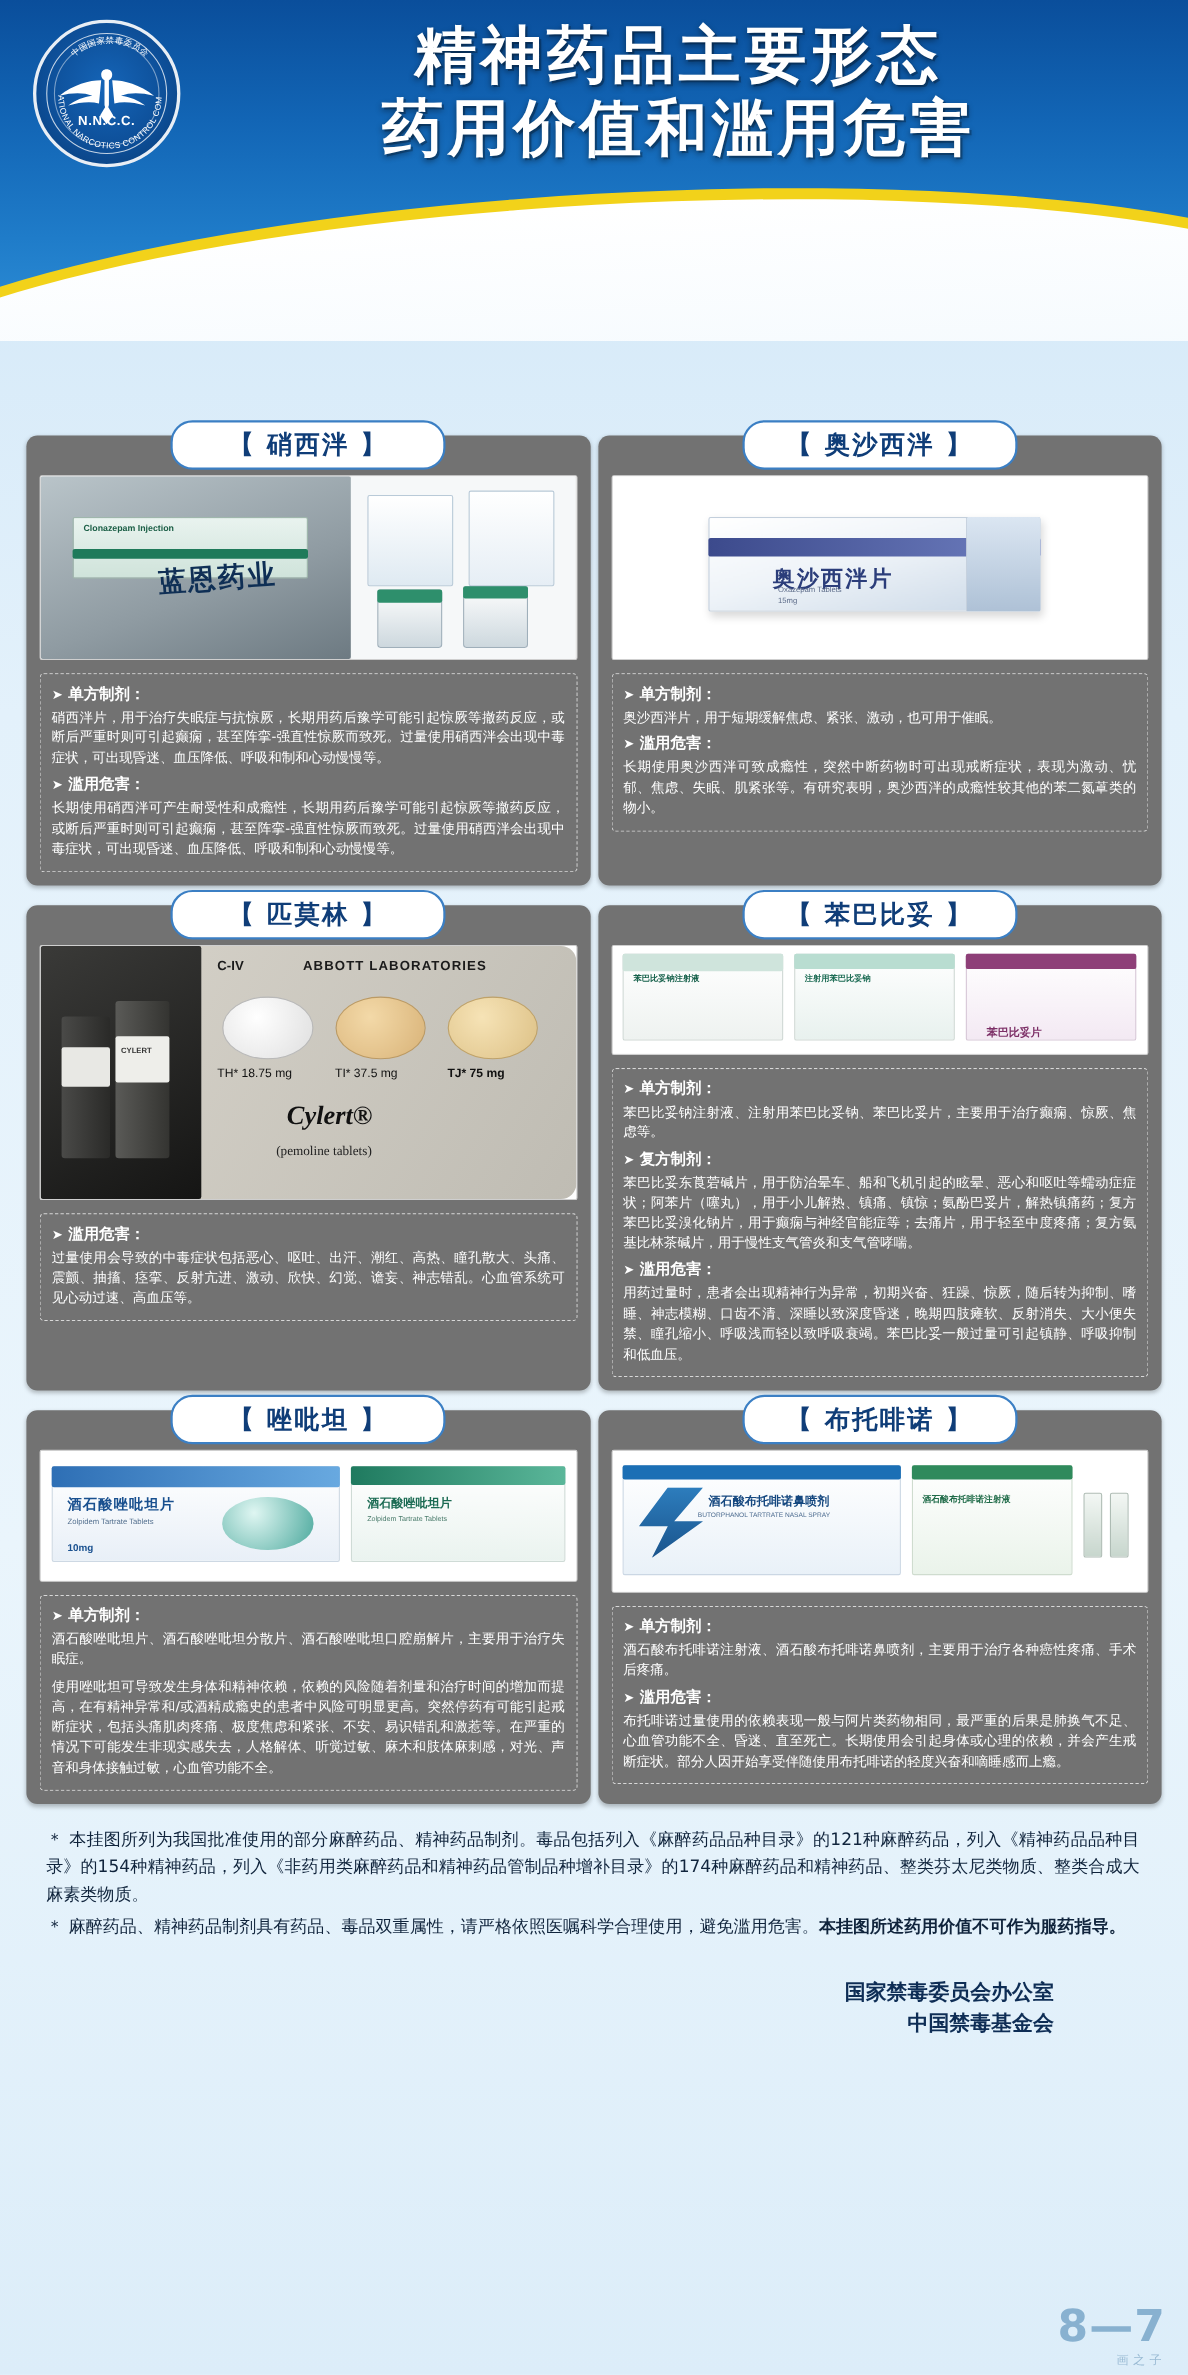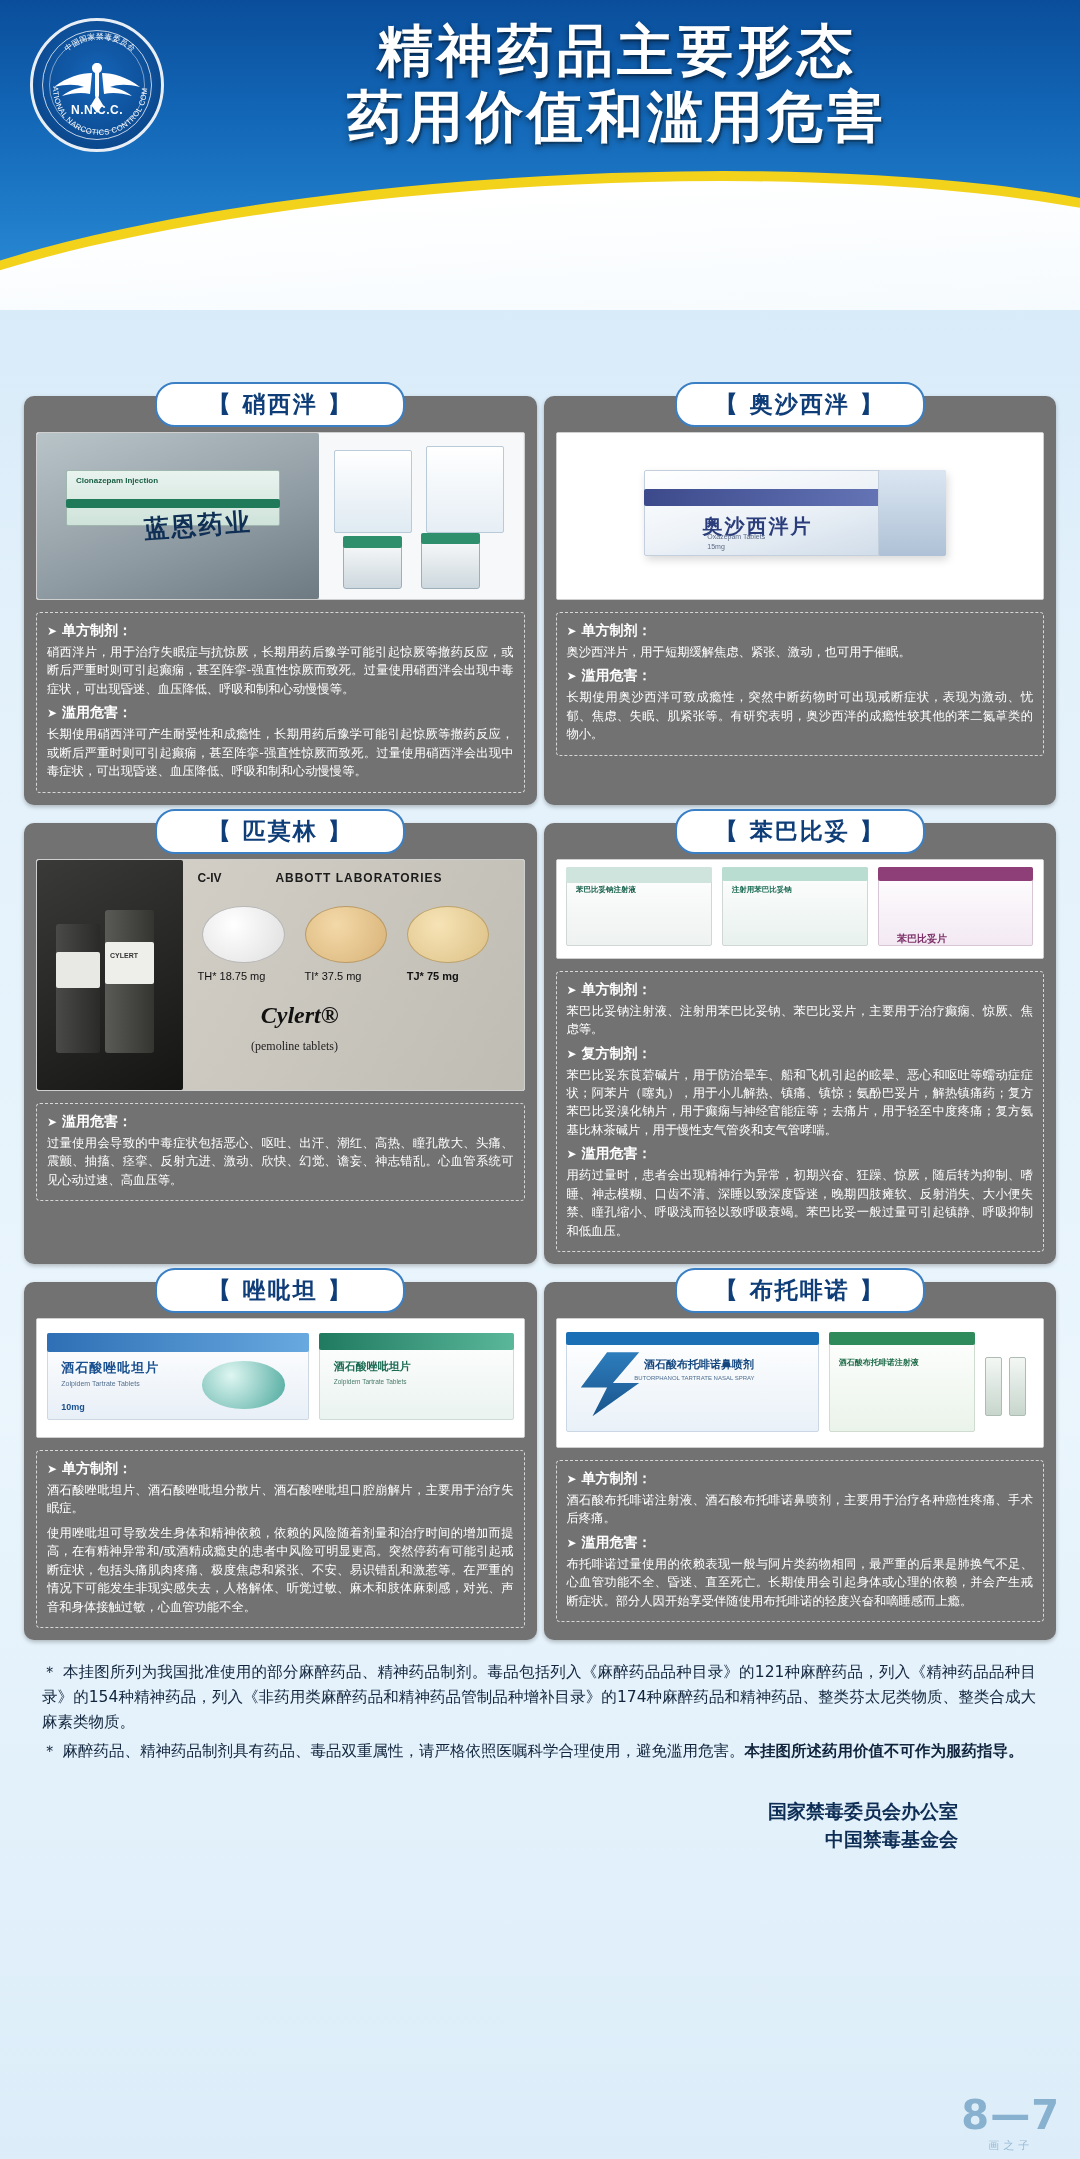--- a/index.html
+++ b/index.html
@@ -208,21 +208,21 @@
     font-weight: bold;
     color: #7aa7c9;
     opacity: 0.85;
     letter-spacing: 1px;
     font-family: "DejaVu Sans", "Liberation Sans", sans-serif;
   }
   .watermark .sub {
     font-size: 11px;
     font-weight: normal;
     display: block;
-    text-align: center;
+    text-align: right;
     color: #8fb3ce;
     letter-spacing: 4px;
   }
   
   .ph-label { position: absolute; font-family: "Liberation Sans", sans-serif; }
   .box { position: absolute; border-radius: 2px; }
 </style>
 </head>
 <body>
 
@@ -327,21 +327,21 @@
                 <span>滥用危害：</span>
               </div>
             <div class="sec-body">长期使用奥沙西泮可致成瘾性，突然中断药物时可出现戒断症状，表现为激动、忧郁、焦虑、失眠、肌紧张等。有研究表明，奥沙西泮的成瘾性较其他的苯二氮䓬类的物小。</div>
           </div>
         </div>
       </div>
 
       <div class="card">
         <div class="card-title">【 匹莫林 】</div>
         <div class="photo" style="height:232px;">
-          <div class="photo-inner" style="background:linear-gradient(120deg,#d8d4cb,#bfbcb3);">
+          <div class="photo-inner" style="background:linear-gradient(120deg,#d8d4cb,#bfbcb3);border-radius:14px;">
             <div class="box" style="left:0;top:0;width:30%;height:100%;background:linear-gradient(150deg,#3a3a38,#151514);"></div>
             <div class="box" style="left:4%;top:28%;width:9%;height:56%;background:linear-gradient(90deg,#4a4a48,#2a2a28);border-radius:3px;"></div>
             <div class="box" style="left:14%;top:22%;width:10%;height:62%;background:linear-gradient(90deg,#5a5a57,#343431);border-radius:3px;"></div>
             <div class="box" style="left:4%;top:40%;width:9%;height:16%;background:#e8e8e4;"></div>
             <div class="box" style="left:14%;top:36%;width:10%;height:18%;background:#eeeeea;"></div>
             <div class="ph-label" style="left:15%;top:40%;font-size:7px;color:#333;font-weight:bold;">CYLERT</div>
             <div class="ph-label" style="left:33%;top:5%;font-size:12px;color:#1b1b1b;font-weight:bold;">C-IV</div>
             <div class="ph-label" style="left:49%;top:5%;font-size:12px;color:#1b1b1b;font-weight:bold;letter-spacing:1px;">ABBOTT LABORATORIES</div>
             <div style="position:absolute;left:34%;top:20%;width:17%;height:25%;border-radius:50%;background:radial-gradient(circle at 38% 32%,#ffffff,#dedede);border:1px solid #b9b9b9;"></div>
             <div style="position:absolute;left:55%;top:20%;width:17%;height:25%;border-radius:50%;background:radial-gradient(circle at 38% 32%,#f3d9a8,#d8b277);border:1px solid #bb9a64;"></div>

